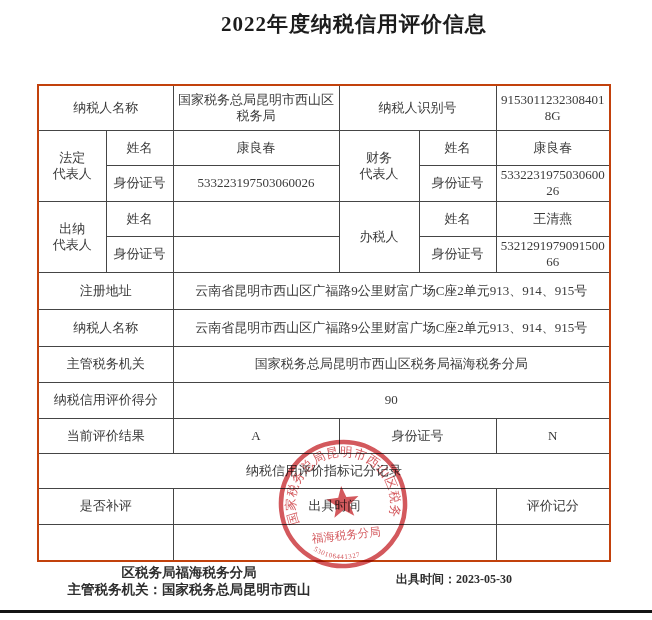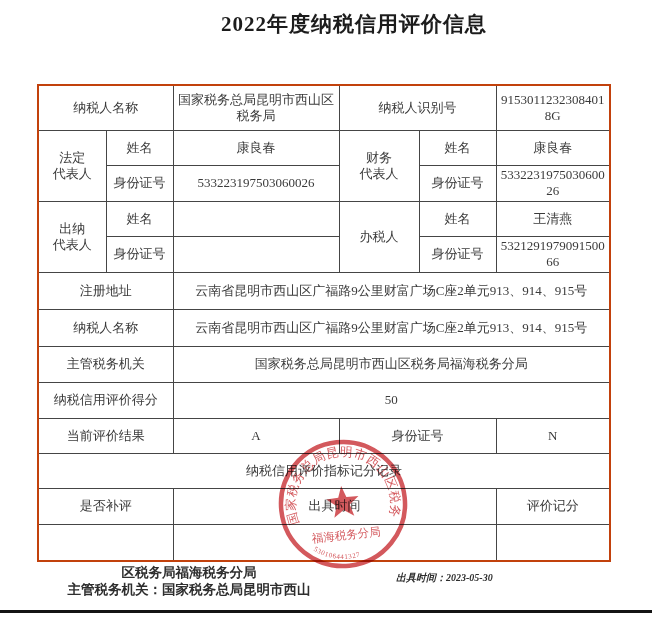--- a/index.html
+++ b/index.html
@@ -37,23 +37,22 @@
   }
   td.stack { white-space:pre-line;margin-left:28px; }
   .footer-authority {
     position:absolute; left:36px; top:564px; width:306px;
     text-align:center;
     font-size:13.5px; font-weight:bold; line-height:17px;
     color:#2e2e2e;
   }
   .footer-issued {
     position:absolute; left:396px; top:571px;
-    font-size:10px; font-weight:bold;
+    font-size:12px; font-weight:bold;
     color:#2e2e2e;
-    font-style:italic;
   }
   .bottom-rule {
     position:absolute; left:0; top:610px;
     width:652px; height:3px;
     background:#141414;
   }
   .stamp {
     position:absolute; left:273px; top:434px;
     width:140px; height:140px;
     opacity:0.85;
@@ -121,21 +120,21 @@
     <tr style="height:37px">
       <td colspan="2">纳税人名称</td>
       <td colspan="4">云南省昆明市西山区广福路9公里财富广场C座2单元913、914、915号</td>
     </tr>
     <tr style="height:36px">
       <td colspan="2">主管税务机关</td>
       <td colspan="4">国家税务总局昆明市西山区税务局福海税务分局</td>
     </tr>
     <tr style="height:36px">
       <td colspan="2">纳税信用评价得分</td>
-      <td colspan="4">50</td>
+      <td colspan="4">90</td>
     </tr>
     <tr style="height:35px">
       <td colspan="2">当前评价结果</td>
       <td>A</td>
       <td colspan="2">身份证号</td>
       <td>N</td>
     </tr>
     <tr style="height:35px">
       <td colspan="6">纳税信用评价指标记分记录</td>
     </tr>

